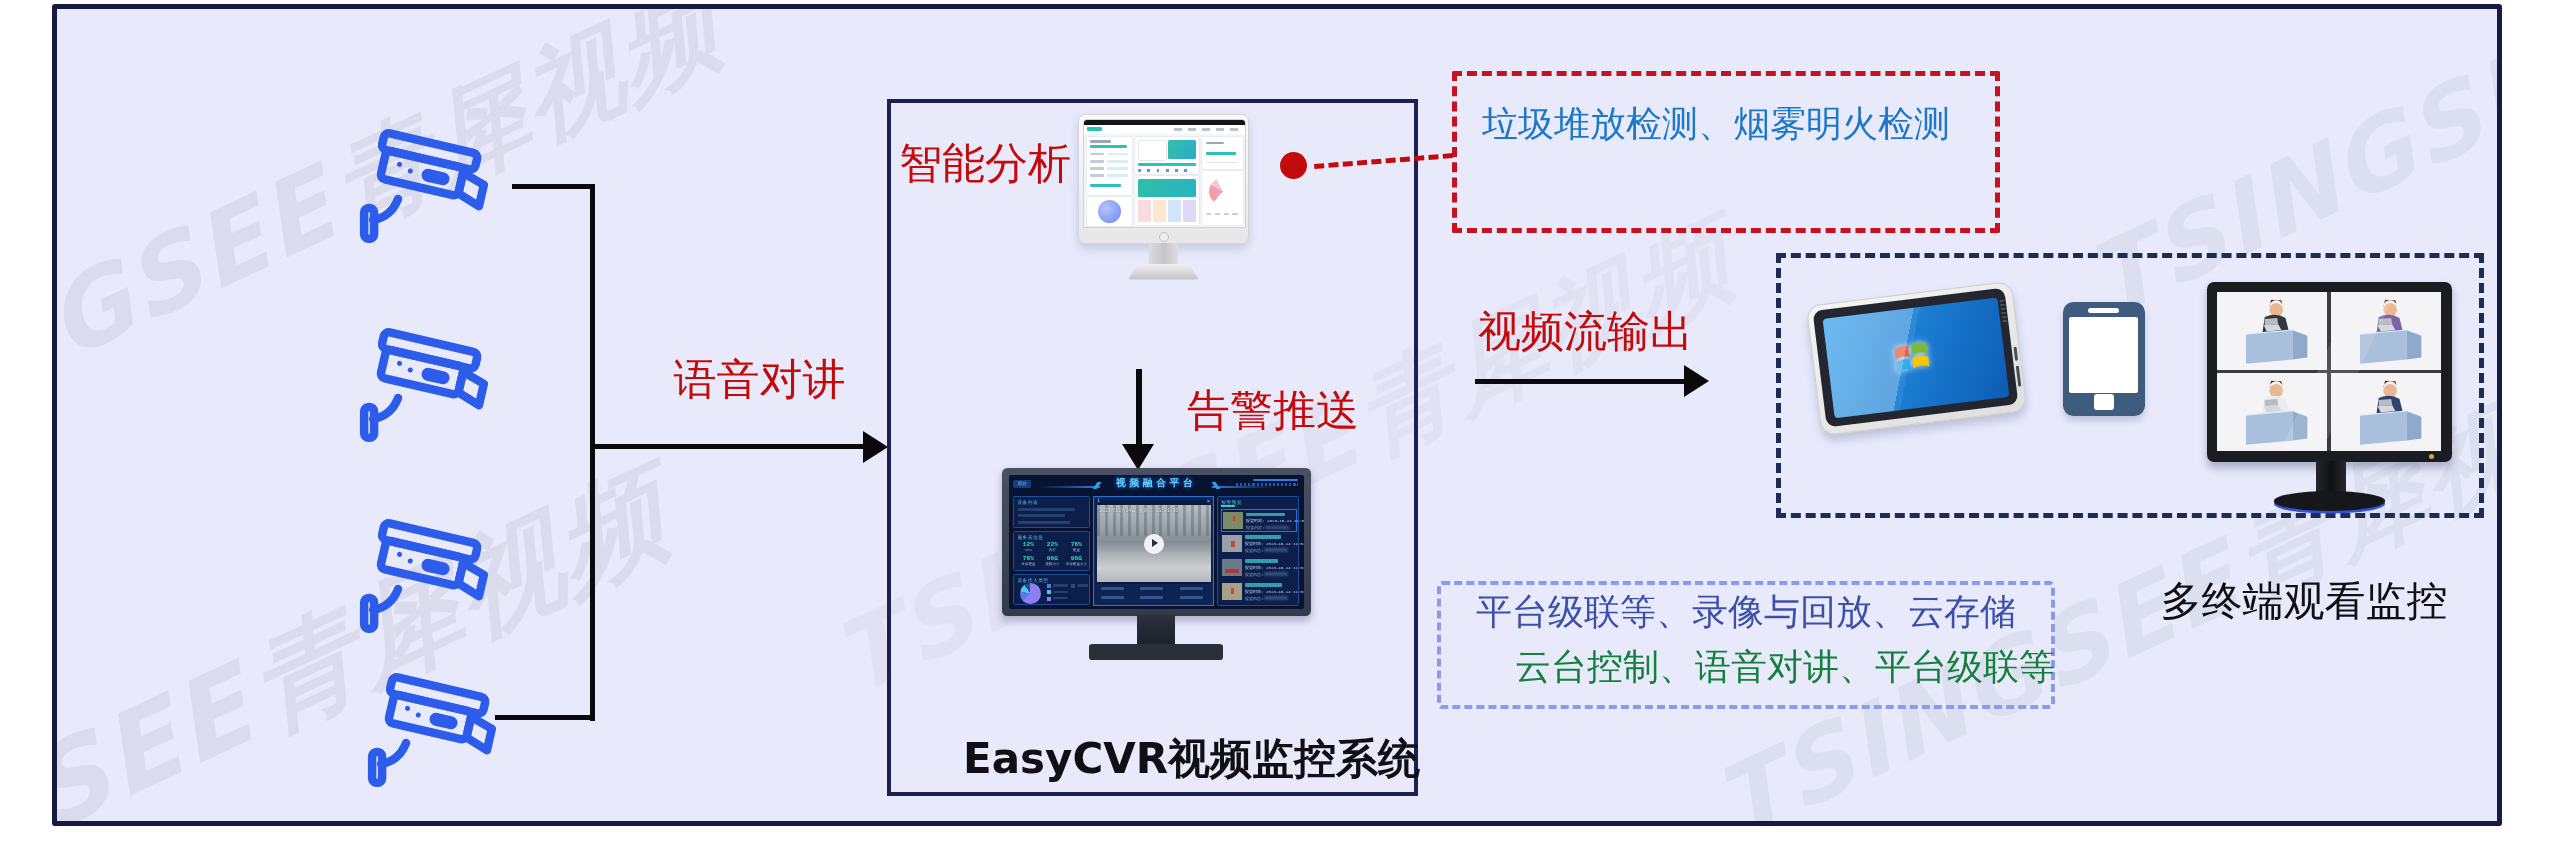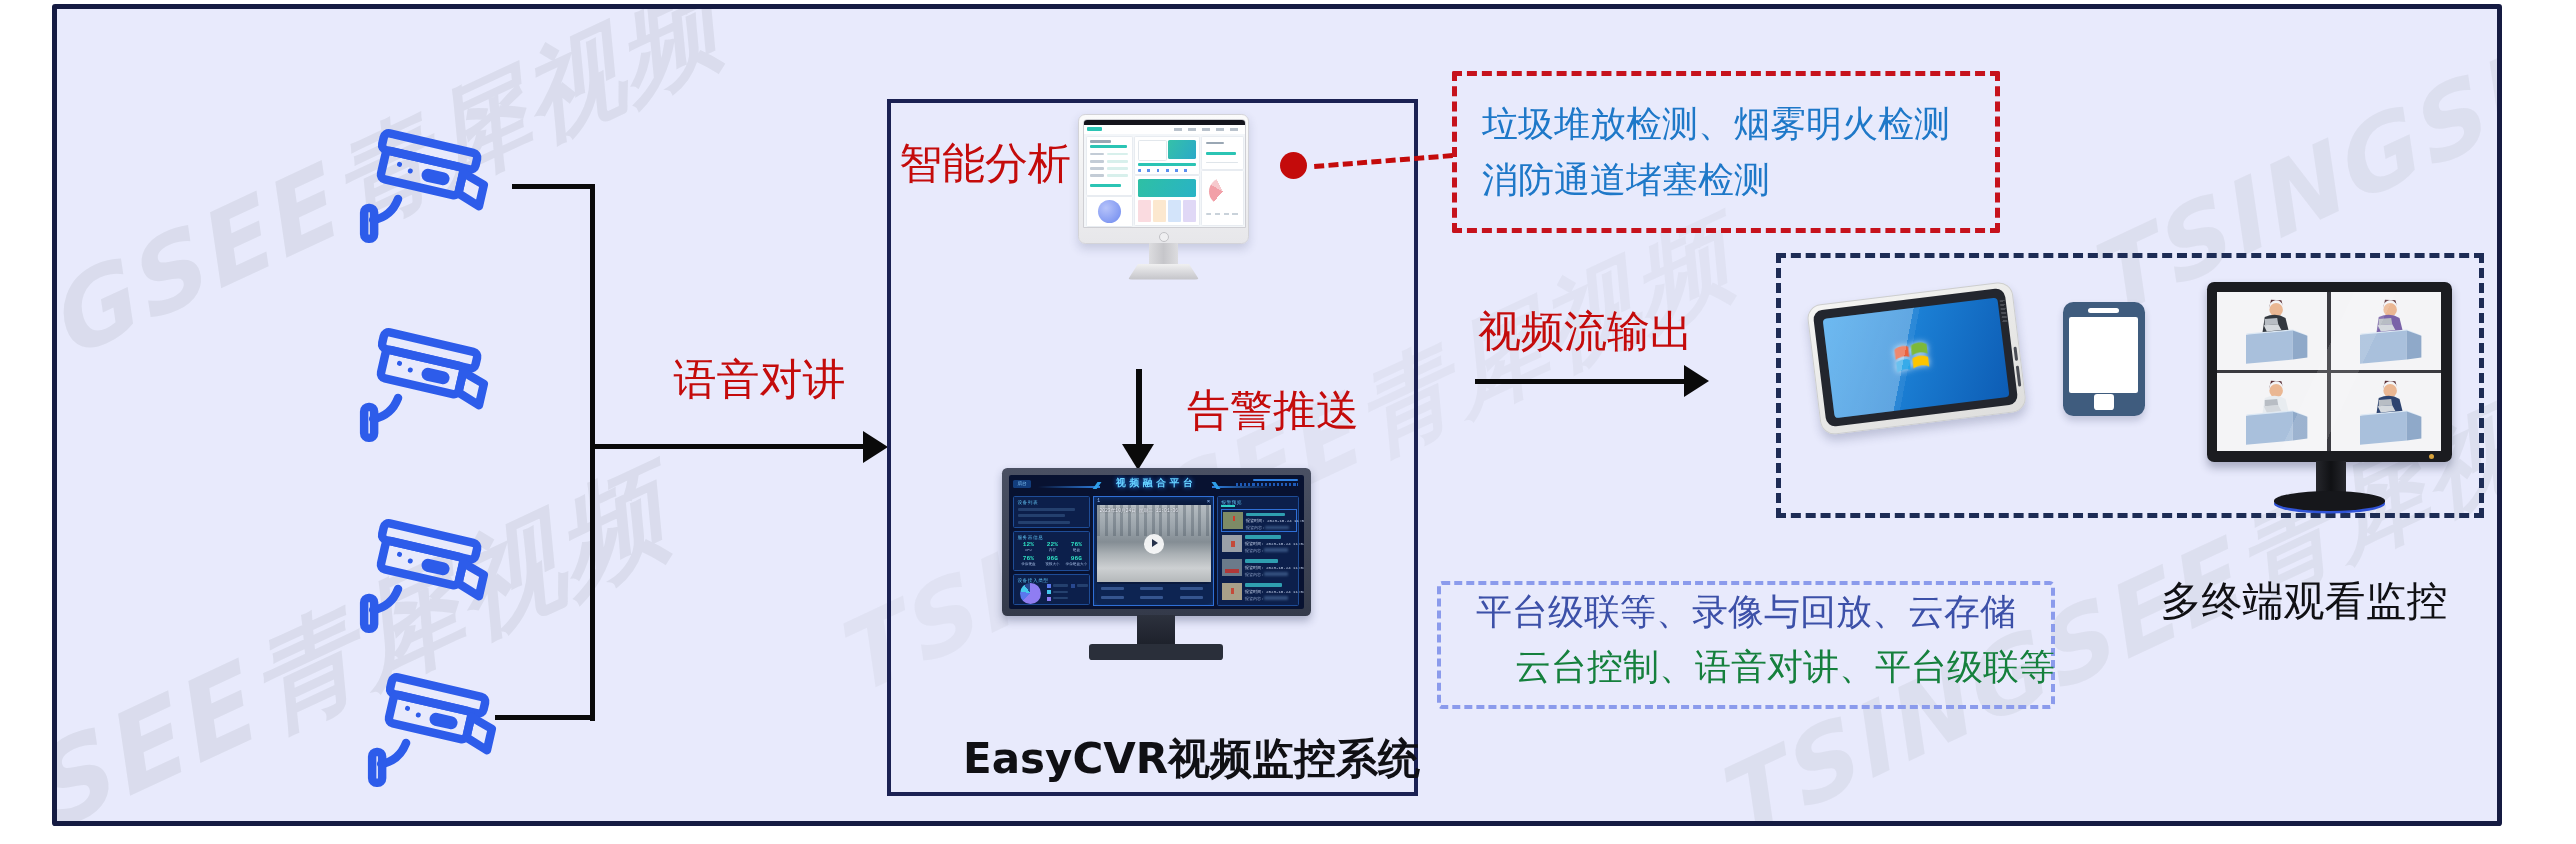--- a/index.html
+++ b/index.html
@@ -162,21 +162,20 @@
     <div class="abs" style="left:80px;top:117px;width:8.3px;height:8.3px;border-radius:50%;border:1px solid #c2c2c6;background:#efeff1;"></div>
   </div>
   <div class="abs" style="left:1149px;top:243px;width:29px;height:22px;background:linear-gradient(90deg,#dcdcdf,#c6c6ca,#dcdcdf);"></div>
   <div class="abs" style="left:1128px;top:264px;width:71px;height:15.5px;background:linear-gradient(#f0f0f1,#c3c3c8);clip-path:polygon(14% 0,86% 0,100% 100%,0 100%);border-radius:0 0 4.1px 4.1px;"></div>
 
   <div class="abs" style="left:1280px;top:152px;width:27px;height:27px;border-radius:50%;background:#c40b0b;"></div>
   <div class="abs" style="left:1314px;top:164px;width:139px;border-top:5.7px dashed #c40b0b;transform:rotate(-4.5deg);transform-origin:left top;"></div>
 
   <div id="redbox" class="abs" style="left:1452px;top:71px;width:548px;height:162px;"></div>
   <div class="abs lbl" style="left:1482px;top:105px;font-size:36px;color:#1e78c8;">垃圾堆放检测、烟雾明火检测</div>
-  <div class="abs lbl" style="left:1482px;top:161px;font-size:36px;color:#1e78c8;">消防通道堵塞检测</div>
 
   <div class="abs line" style="left:1136px;top:369px;width:5.7px;height:78px;"></div>
   <div class="abs head-d" style="left:1122px;top:444px;"></div>
   <div class="abs lbl red" style="left:1187px;top:388px;font-size:43px;">告警推送</div>
 
   <div class="abs cvr-frame" style="left:1002px;top:468px;width:309px;height:148px;">
     <div class="abs cvr-screen" style="left:7.2px;top:6.7px;width:295px;height:134px;">
 
       <div class="abs" style="left:4.1px;top:5.2px;width:17.6px;height:8.3px;background:#123d7d;border-radius:1.6px;font-size:4.7px;color:#8fd2ff;text-align:center;line-height:8.3px;">后台</div>
       <div class="abs center" style="left:95px;top:2.6px;width:104px;font-size:9.8px;font-weight:bold;color:#66d2ff;letter-spacing:3.6px;text-shadow:0 0 5.2px #1e7fff;">视频融合平台</div>

